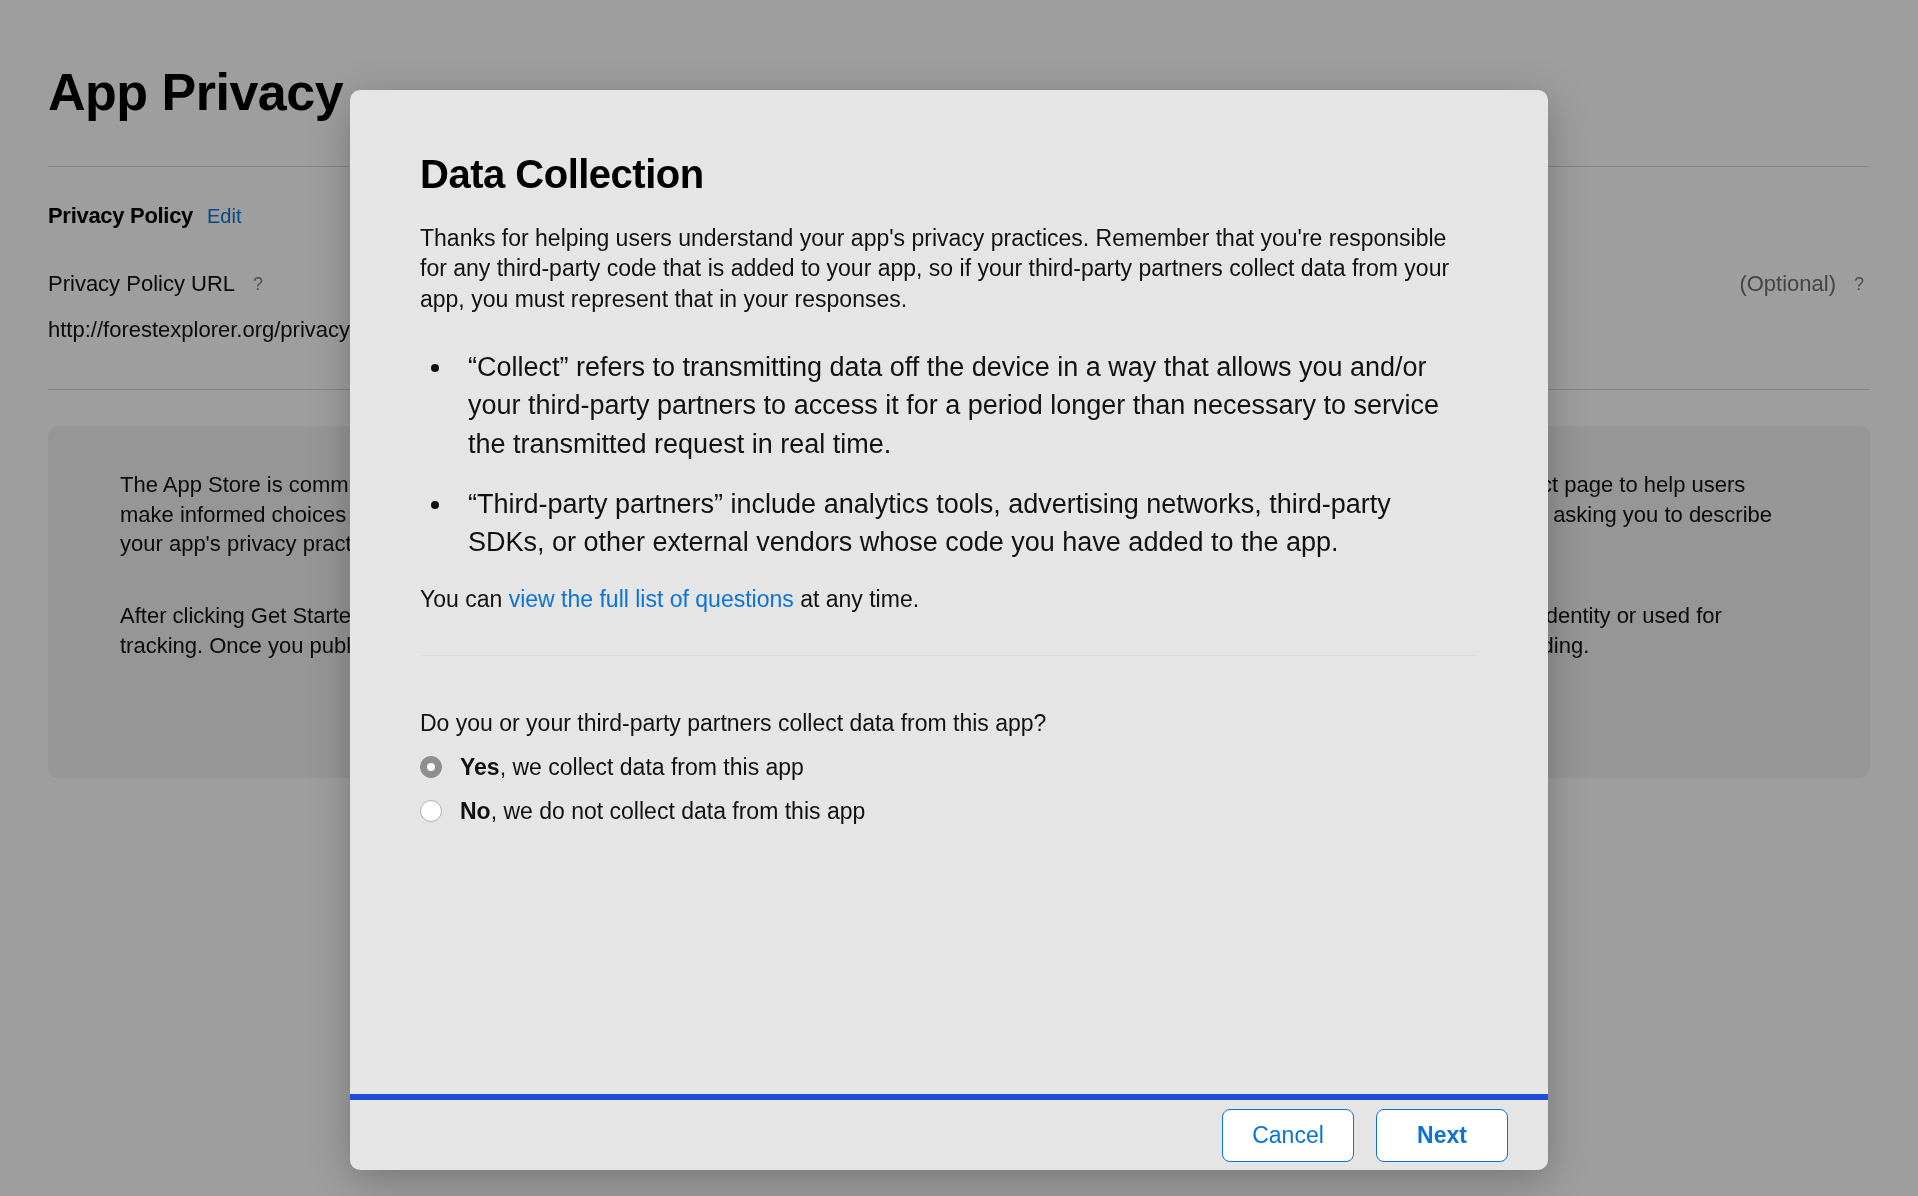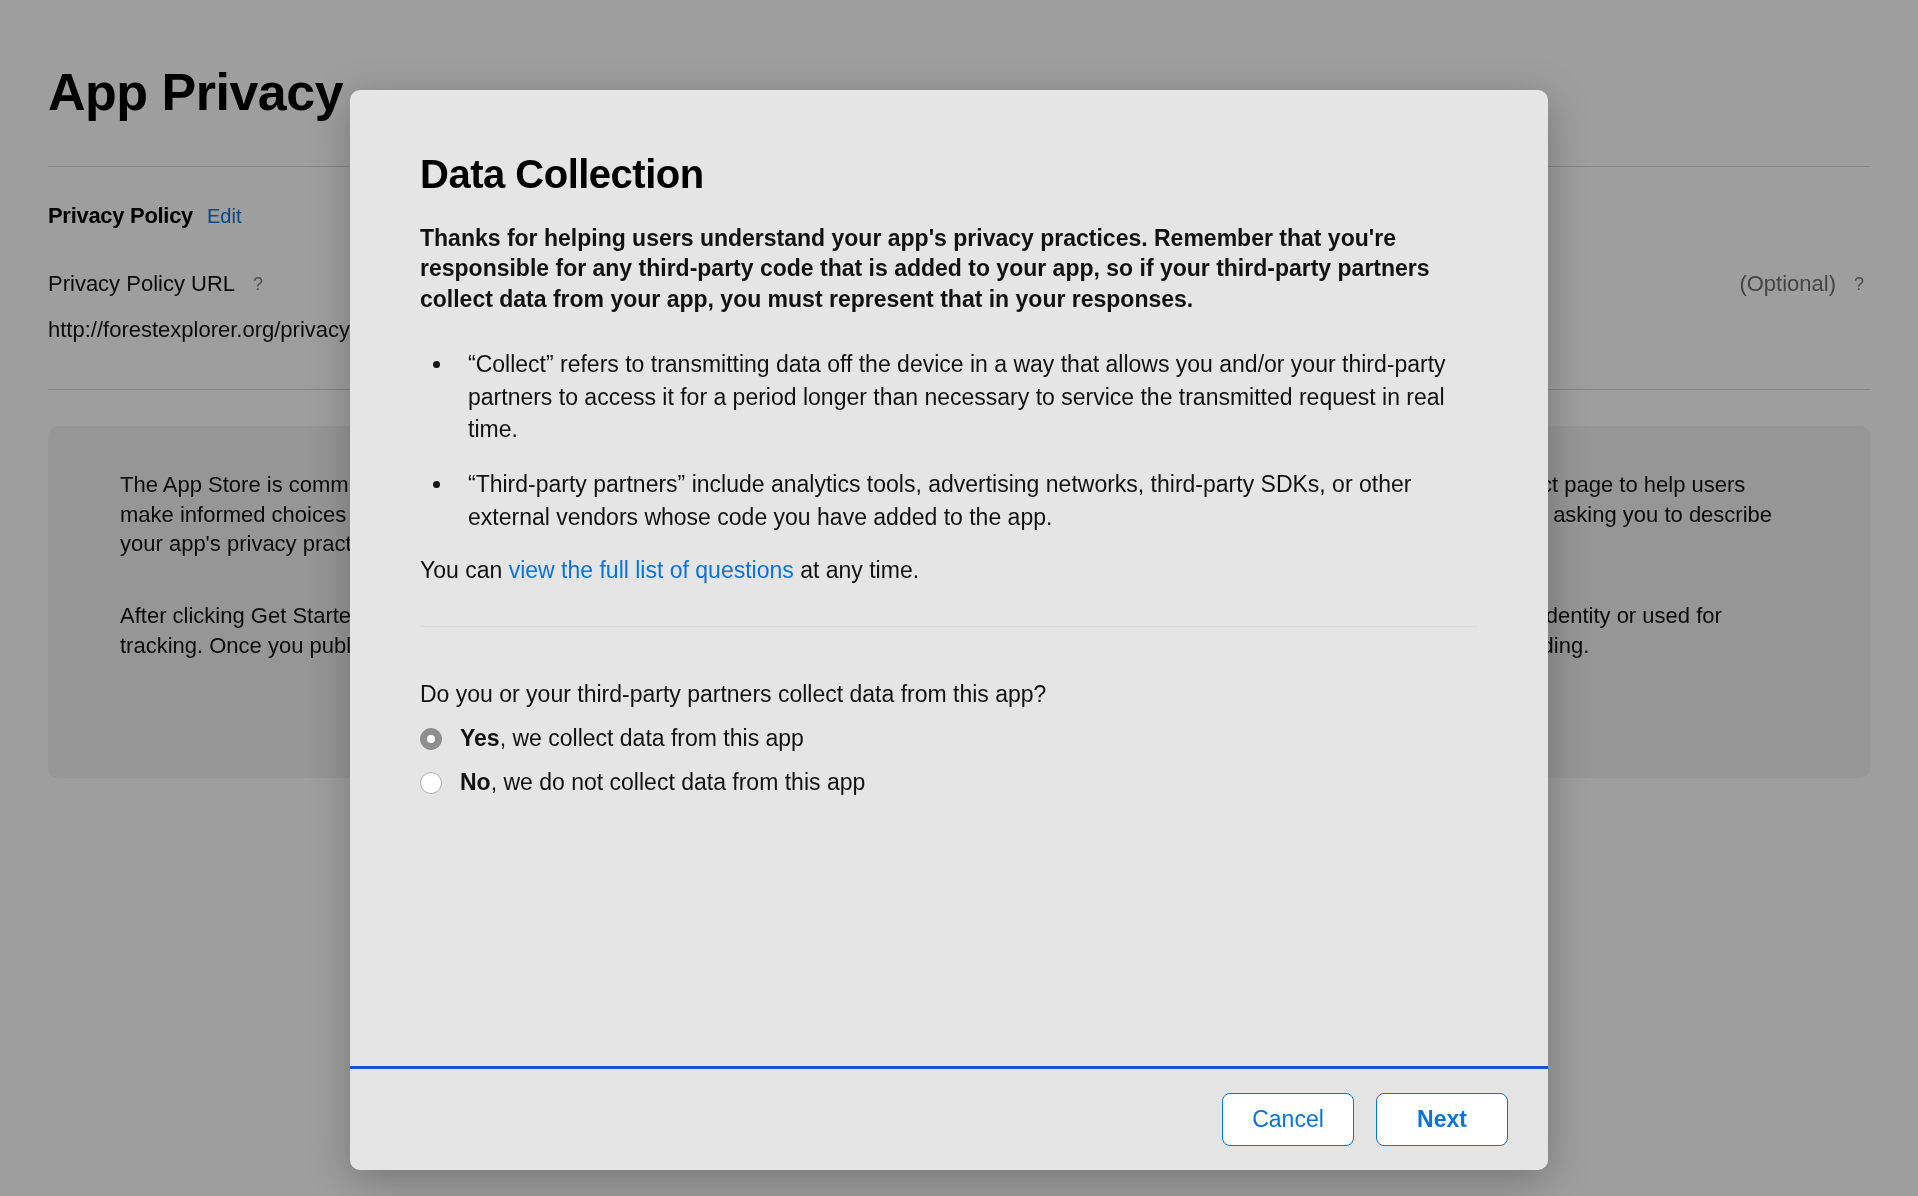--- a/index.html
+++ b/index.html
@@ -136,28 +136,27 @@
     color: #000;
     margin: 0 0 26px 0;
     letter-spacing: -0.5px;
   }
   .modal-intro {
     font-size: 23px;
     line-height: 1.32;
     color: #111;
     margin: 0;
     max-width: 1030px;
-    font-weight: bold;
   }
   ul.bullets {
     margin: 34px 0 0 0;
     padding-left: 34px;
   }
   ul.bullets li {
-    font-size: 23px;
+    font-size: 27px;
     line-height: 1.42;
     color: #111;
     margin-bottom: 22px;
     padding-left: 14px;
     max-width: 1010px;
   }
   .full-list-line {
     font-size: 23px;
     color: #111;
     margin-top: 24px;
@@ -204,22 +203,22 @@
     border-radius: 50%;
     background: #ffffff;
   }
   .radio-label {
     font-size: 23px;
     color: #111;
   }
   .radio-label b { font-weight: bold; }
 
   .modal-footer {
-    border-top: 3px solid #1d4ed8;
-    height: 104px;
+    border-top: 6px solid #1d4ed8;
+    height: 76px;
     display: flex;
     align-items: center;
     justify-content: flex-end;
     gap: 22px;
     padding: 0 40px;
   }
   .btn {
     font-family: "Liberation Sans", sans-serif;
     font-size: 23px;
     color: #0a73d6;

